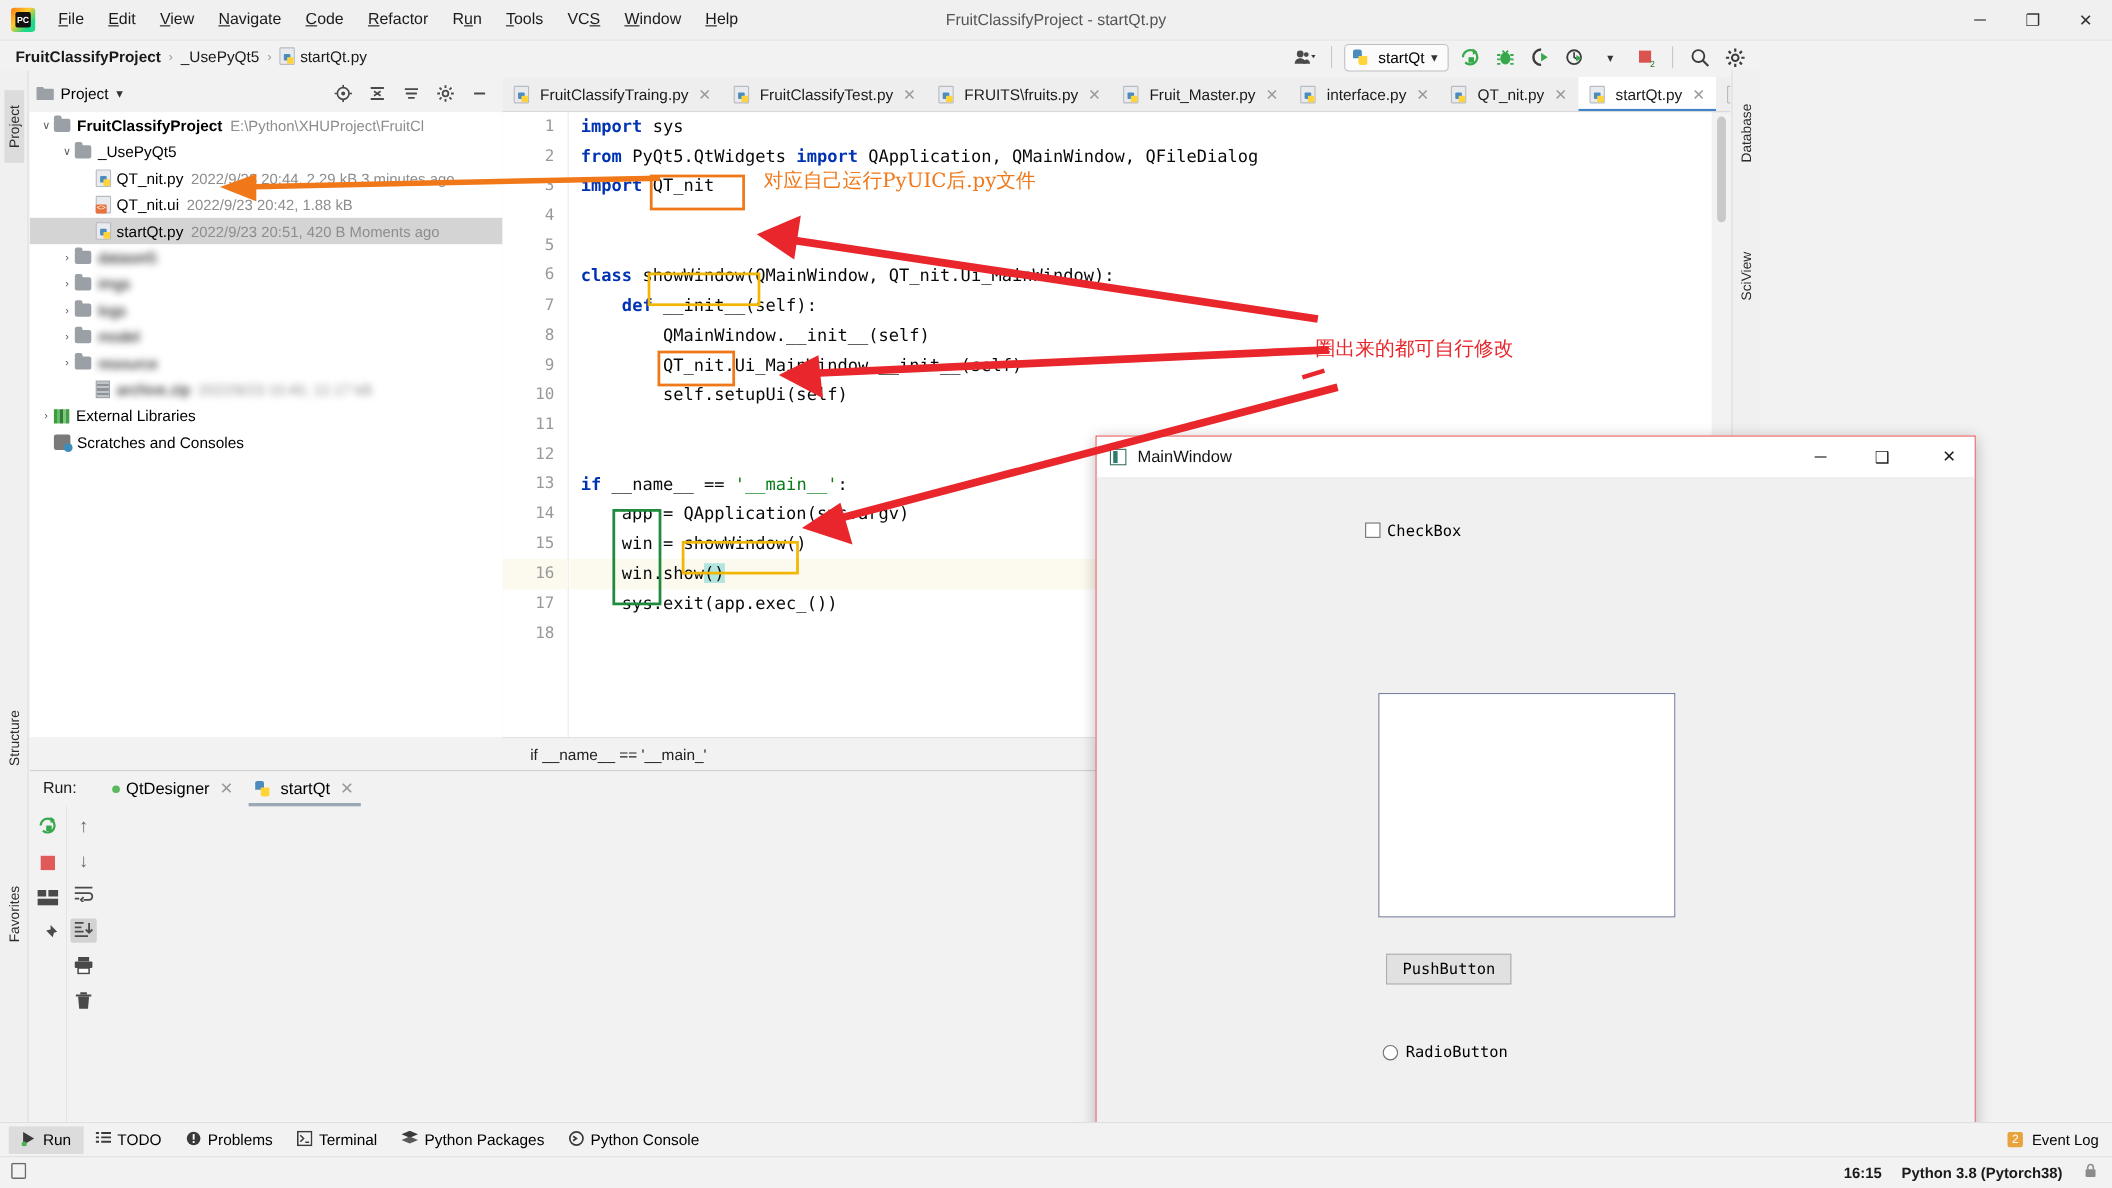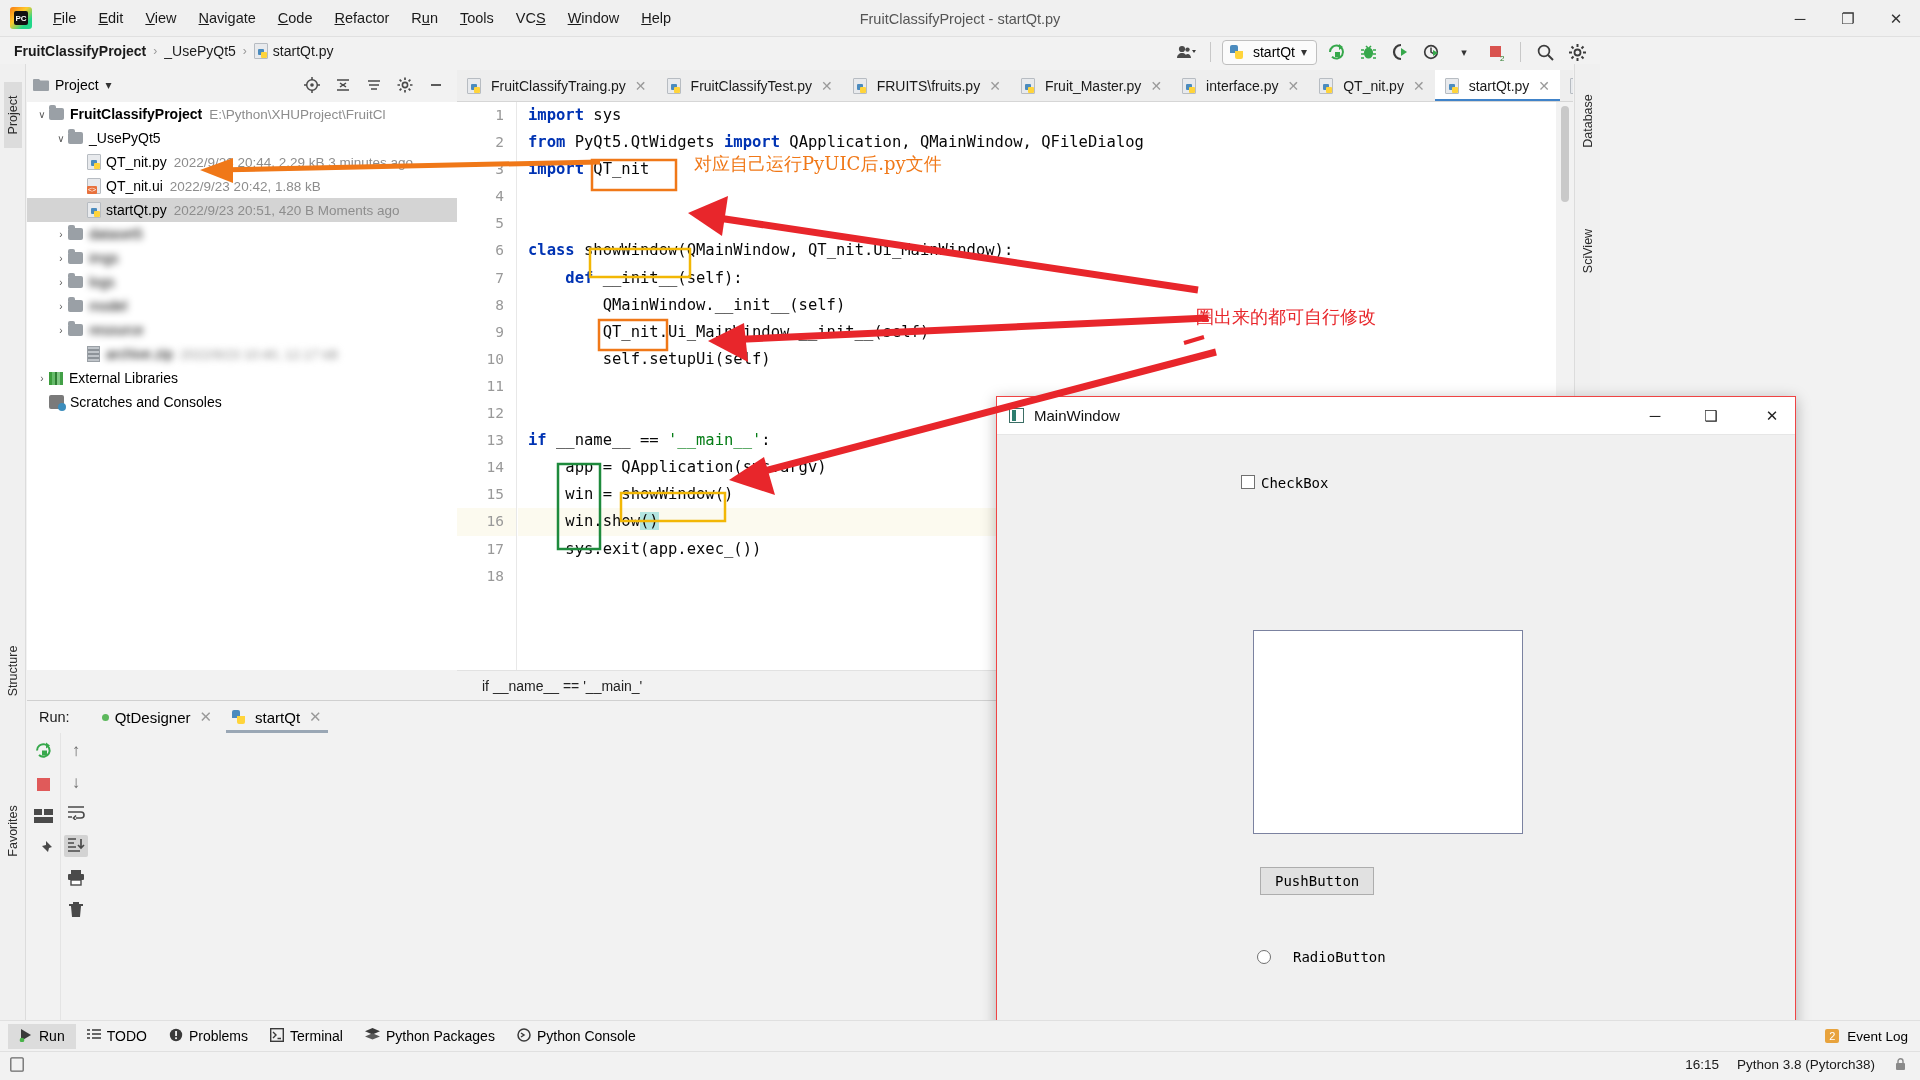--- a/index.html
+++ b/index.html
@@ -266,21 +266,21 @@
   .tool-right { position:absolute; right:12px; display:flex; align-items:center; gap:8px; font-size:13.5px; }
   .badge-evt {
     background:#e8a33d; color:#fff; font-size:11px; width:14px; height:14px;
     display:flex; align-items:center; justify-content:center; border-radius:2px;
   }
   .statusbar {
     position:absolute; left:0; bottom:0; width:1920px; height:29px;
     background:#f2f2f2; display:flex; align-items:center; padding:0 10px;
     font-size:13.5px; color:#1a1a1a; border-top:1px solid #e0e0e0;
   }
-  .sb-right { position:absolute; right:12px; display:flex; gap:18px; }
+  .sb-right { position:absolute; right:12px; display:flex; align-items:center; gap:18px;font-weight:bold; }
 
   
   .qtwin {
     position:absolute; left:996px; top:396px; width:800px; height:640px;
     background:#f0f0f0; border:1px solid #ef4444;
     box-shadow:0 3px 14px rgba(0,0,0,0.28);
   }
   .qtbar {
     height:38px; background:#fff; display:flex; align-items:center;
     border-bottom:1px solid #e6e6e6;
@@ -304,21 +304,21 @@
   .qt-text {
     position:absolute; left:256px; top:195px; width:270px; height:204px;
     background:#fff; border:1px solid #7b82a0;
   }
   .qt-push {
     position:absolute; left:263px; top:432px; padding:5px 14px;
     background:#e1e1e1; border:1px solid #adadad;
     font-family:"DejaVu Sans Mono", monospace; font-size:14px; color:#000;
   }
   .qt-radio {
-    position:absolute; left:260px; top:514px; display:flex; align-items:center; gap:22px;
+    position:absolute; left:260px; top:514px; display:flex; align-items:center; gap:7px;
     font-family:"DejaVu Sans Mono", monospace; font-size:14px; color:#000;
   }
   .qt-circ { width:14px; height:14px; border-radius:50%; background:#fff; border:1px solid #707070; }
   .ann-text {
     position:absolute; font-family:"DejaVu Serif", serif; font-size:18px;
     white-space:nowrap;
   }
   svg.annsvg { position:absolute; left:0; top:0; width:1920px; height:1080px; pointer-events:none; }
 </style>
 </head>

